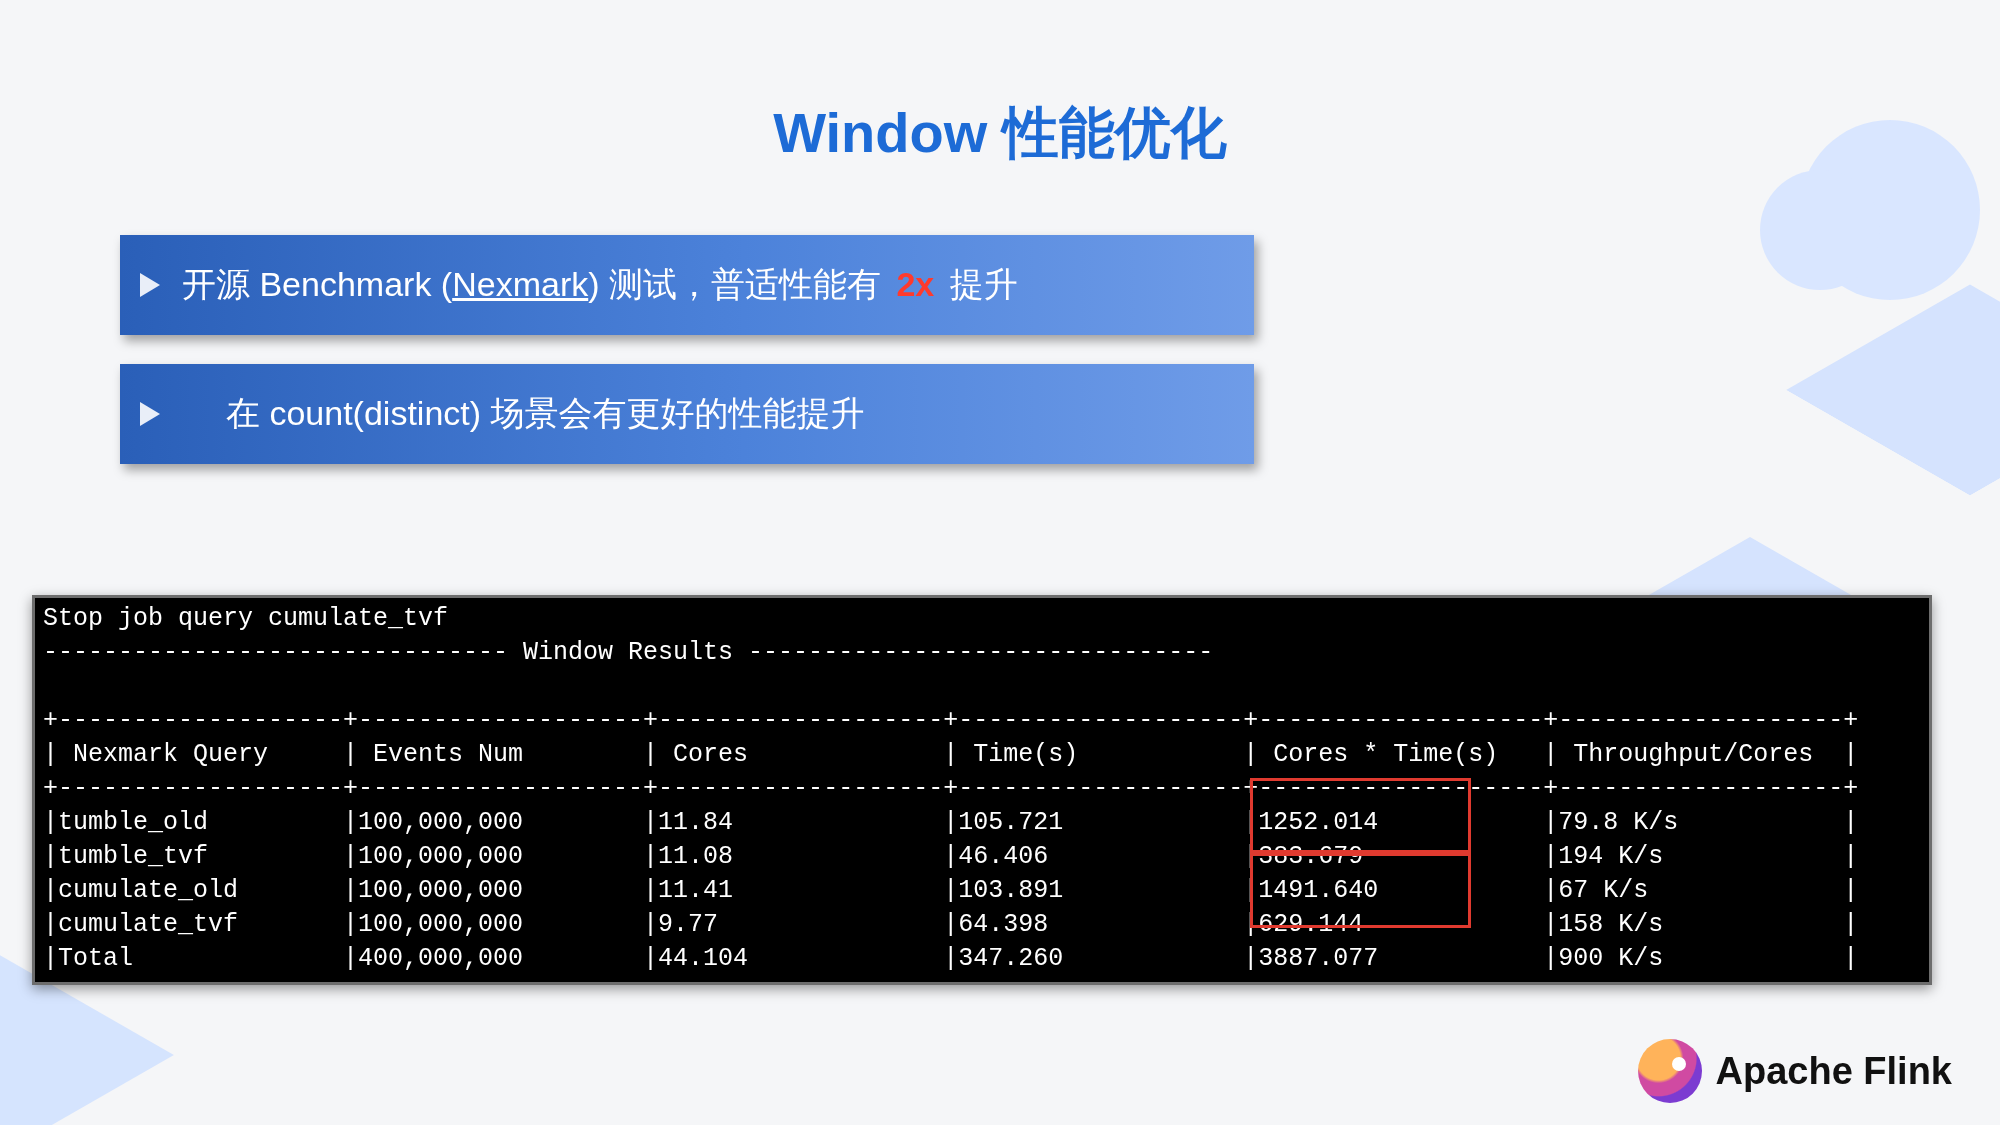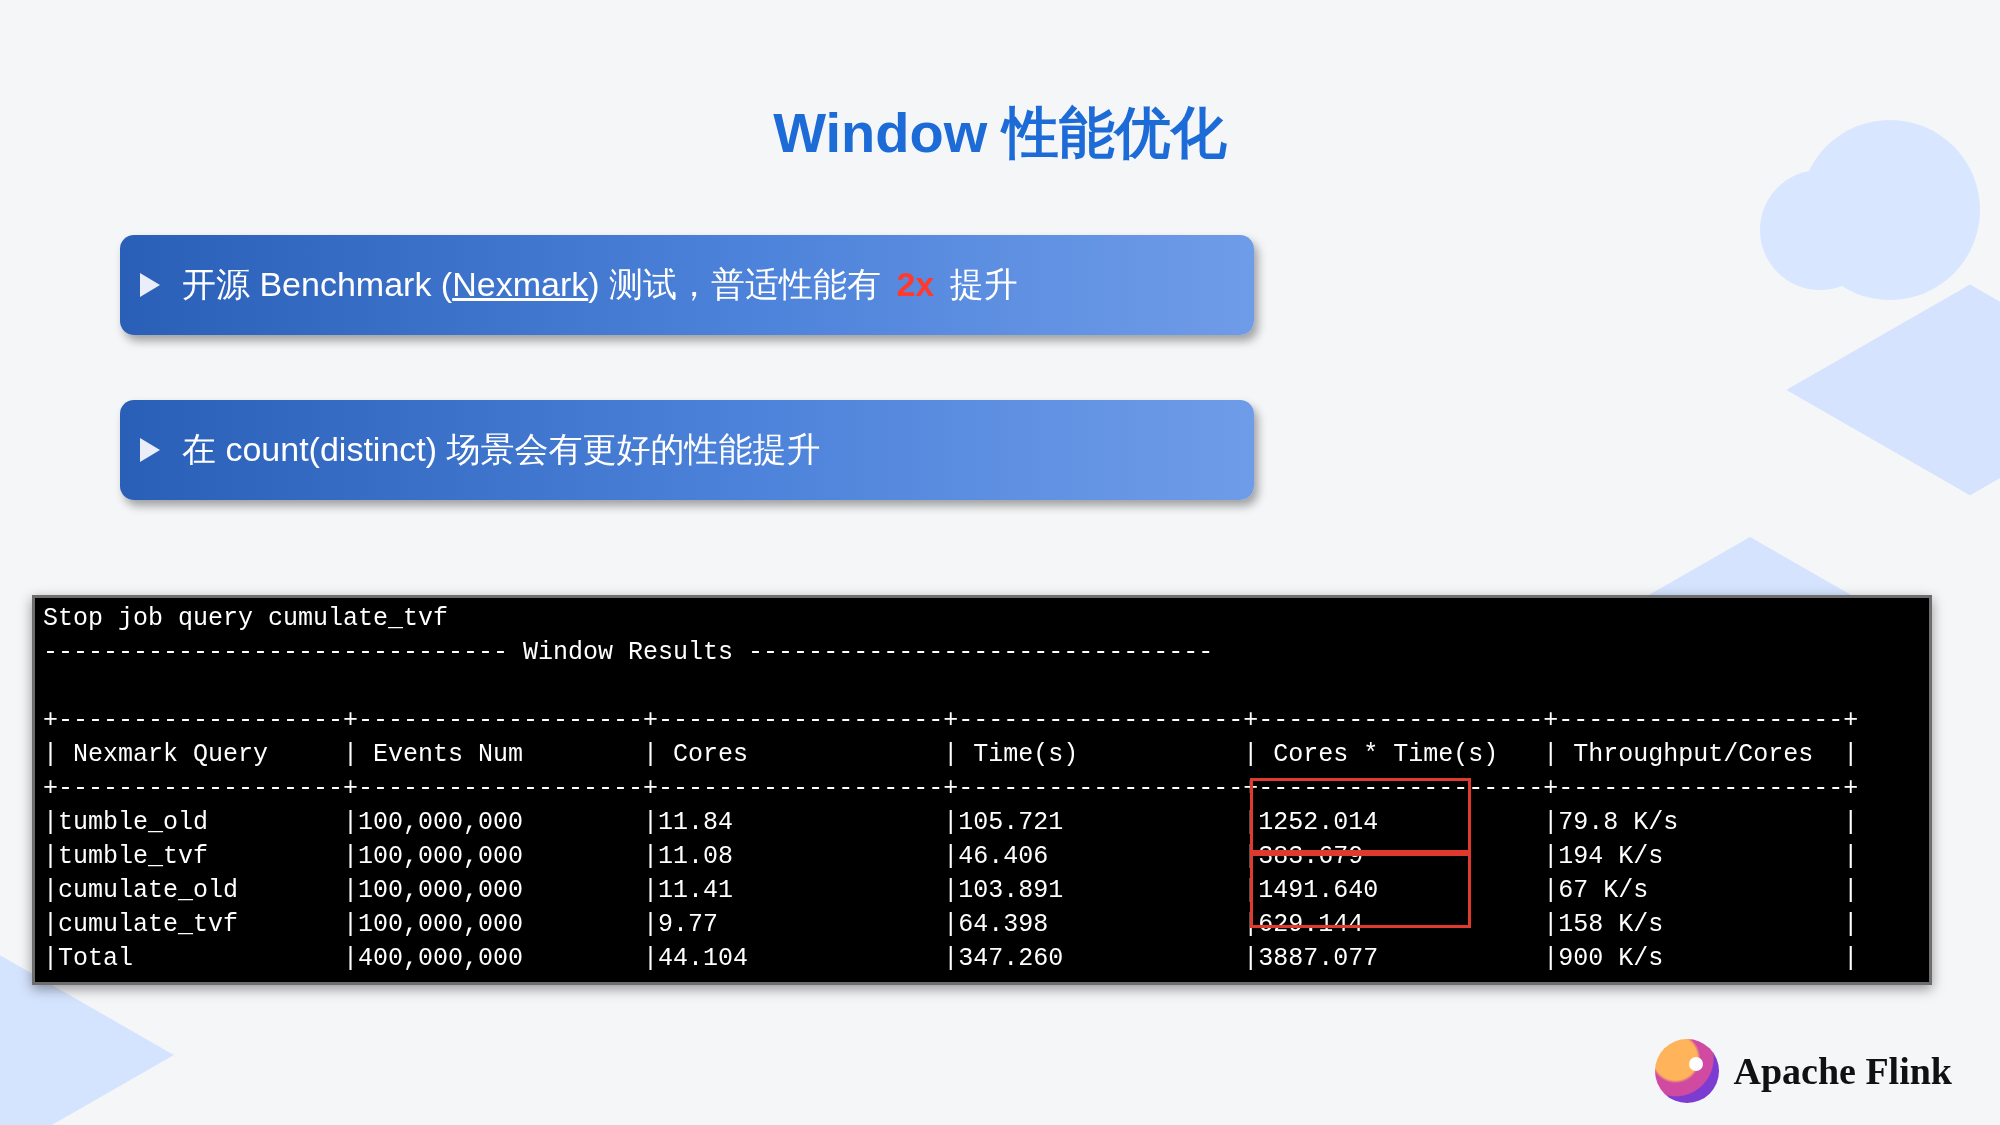--- a/index.html
+++ b/index.html
@@ -52,24 +52,23 @@
   }
   
   .callout {
     position:absolute;
     left:120px; width:1090px; height:100px;
     background: linear-gradient(90deg,#2a5fb8 0%, #4c82da 55%, #6f9ce8 100%);
     color:#fff; font-size:34px;
     display:flex; align-items:center;
     padding:0 24px 0 20px;
     box-shadow: 4px 6px 10px rgba(0,0,0,.35);
-    border-radius: 14px;
   }
   .callout-1 { top:235px; }
-  .callout-2 { top:400px; }
+  .callout-2 { top:364px;gap:44px; }
   .arrow {
     width:0;height:0;border-top:12px solid transparent;
     border-bottom:12px solid transparent;border-left:20px solid #e9eef8;
     margin-right:22px;
   }
   .callout .uline { text-decoration: underline; }
   .callout .red  { color:#ff3a2d; font-weight:600; margin:0 6px;}
   
   .term {
     position:absolute;
@@ -90,21 +89,21 @@
     border:3px solid #e03a2f;
     pointer-events:none;
   }
   .hl-1 { left:1215px; top:180px; width:215px; height:72px; }
   .hl-2 { left:1215px; top:252px; width:215px; height:72px; }
   
   .footer {
     position:absolute; right:48px; bottom:22px;
     display:flex; align-items:center; gap:14px;
   }
-  .footer .name{ font-size:38px; font-weight:800; color:#111;font-family:Liberation Serif, serif;}
+  .footer .name{ font-size:38px; font-weight:800; color:#111;}
   .squirrel{
     width:64px;height:64px;border-radius:50%;
     background: radial-gradient(circle at 32% 30%, #ffb35a 0 35%, #d04aa2 40% 60%, #7c3bd1 62% 100%);
     position:relative;
   }
   .squirrel::after{
     content:"";position:absolute;left:34px;top:18px;width:14px;height:14px;
     background:#fff;border-radius:50%;
   }
 </style>

